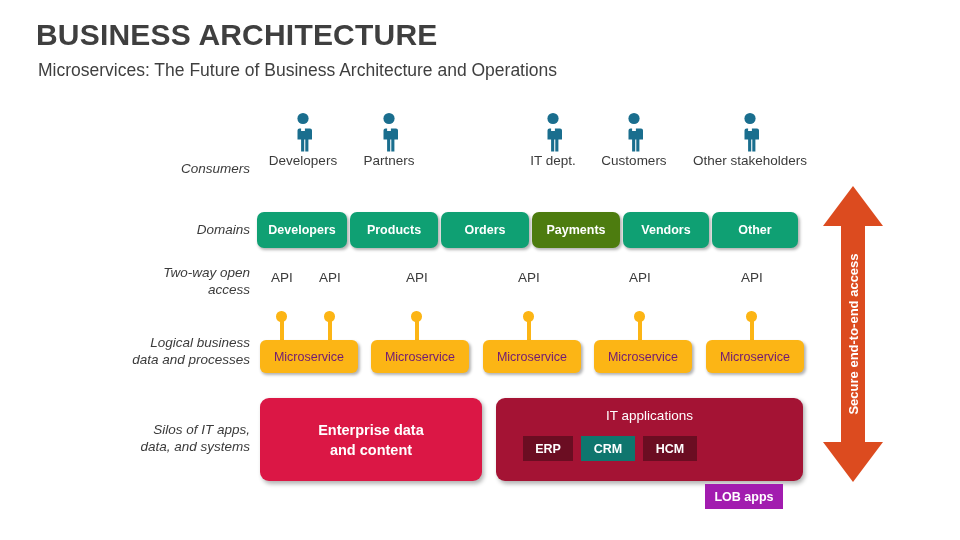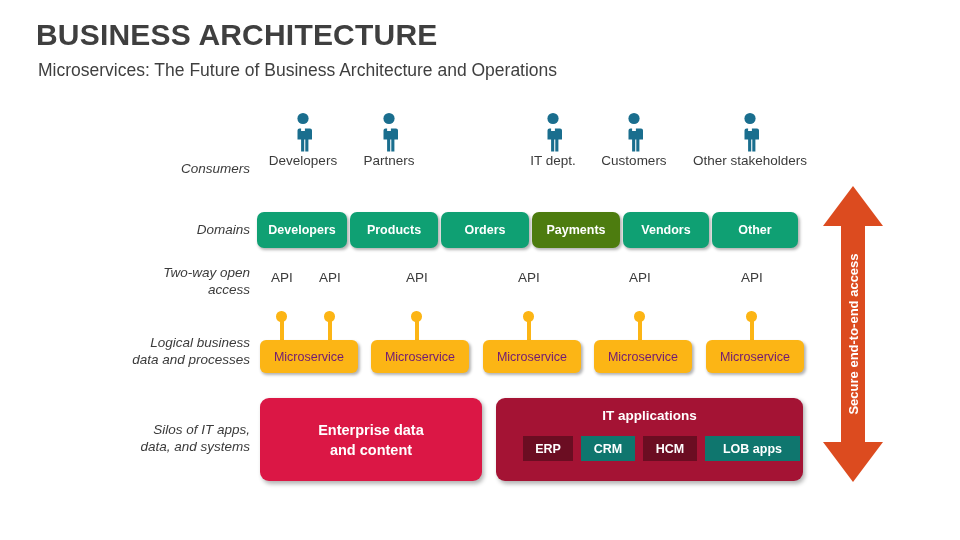--- a/index.html
+++ b/index.html
@@ -194,21 +194,21 @@
     box-shadow: 2px 2.5px 4px rgba(0,0,0,0.30);
   }
   #it-apps-title {
     position: absolute;
     top: 10px;
     left: 0;
     width: 100%;
     text-align: center;
     color: #ffffff;
     font-size: 13.5px;
-    font-weight: bold;
+    font-weight: normal;
   }
   #it-apps-chips {
     position: absolute;
     left: 15px;
     top: 38px;
     right: 15px;
     height: 26px;
   }
   .app-chip {
     position: absolute;
@@ -335,21 +335,21 @@
 
 <div id="enterprise-data-box">Enterprise data
 and content</div>
 
 <div id="it-apps-panel">
   <div id="it-apps-title">IT applications</div>
   <div id="it-apps-chips">
       <div class="app-chip" style="left: 12px; width: 50px; background: rgb(107, 13, 34);">ERP</div>
       <div class="app-chip" style="left: 70px; width: 54px; background: #0f766e;">CRM</div>
       <div class="app-chip" style="left: 132px; width: 54px; background: rgb(107, 13, 34);">HCM</div>
-      <div class="app-chip" style="left: 194px; width: 95px; background: #0f766e;">LOB apps</div>
+      <div class="app-chip" style="left: 194px; width: 78px; background: #a21caf; margin-top: 48px;">LOB apps</div>
     </div>
 </div>
 
 <div id="secure-arrow">
   <svg width="60" height="296" viewBox="0 0 60 296">
     <polygon points="30,0 60,40 42,40 42,256 60,256 30,296 0,256 18,256 18,40 0,40" fill="#DC4B1F"></polygon>
   </svg>
   <div id="secure-arrow-label">Secure end-to-end access</div>
 </div>
 

